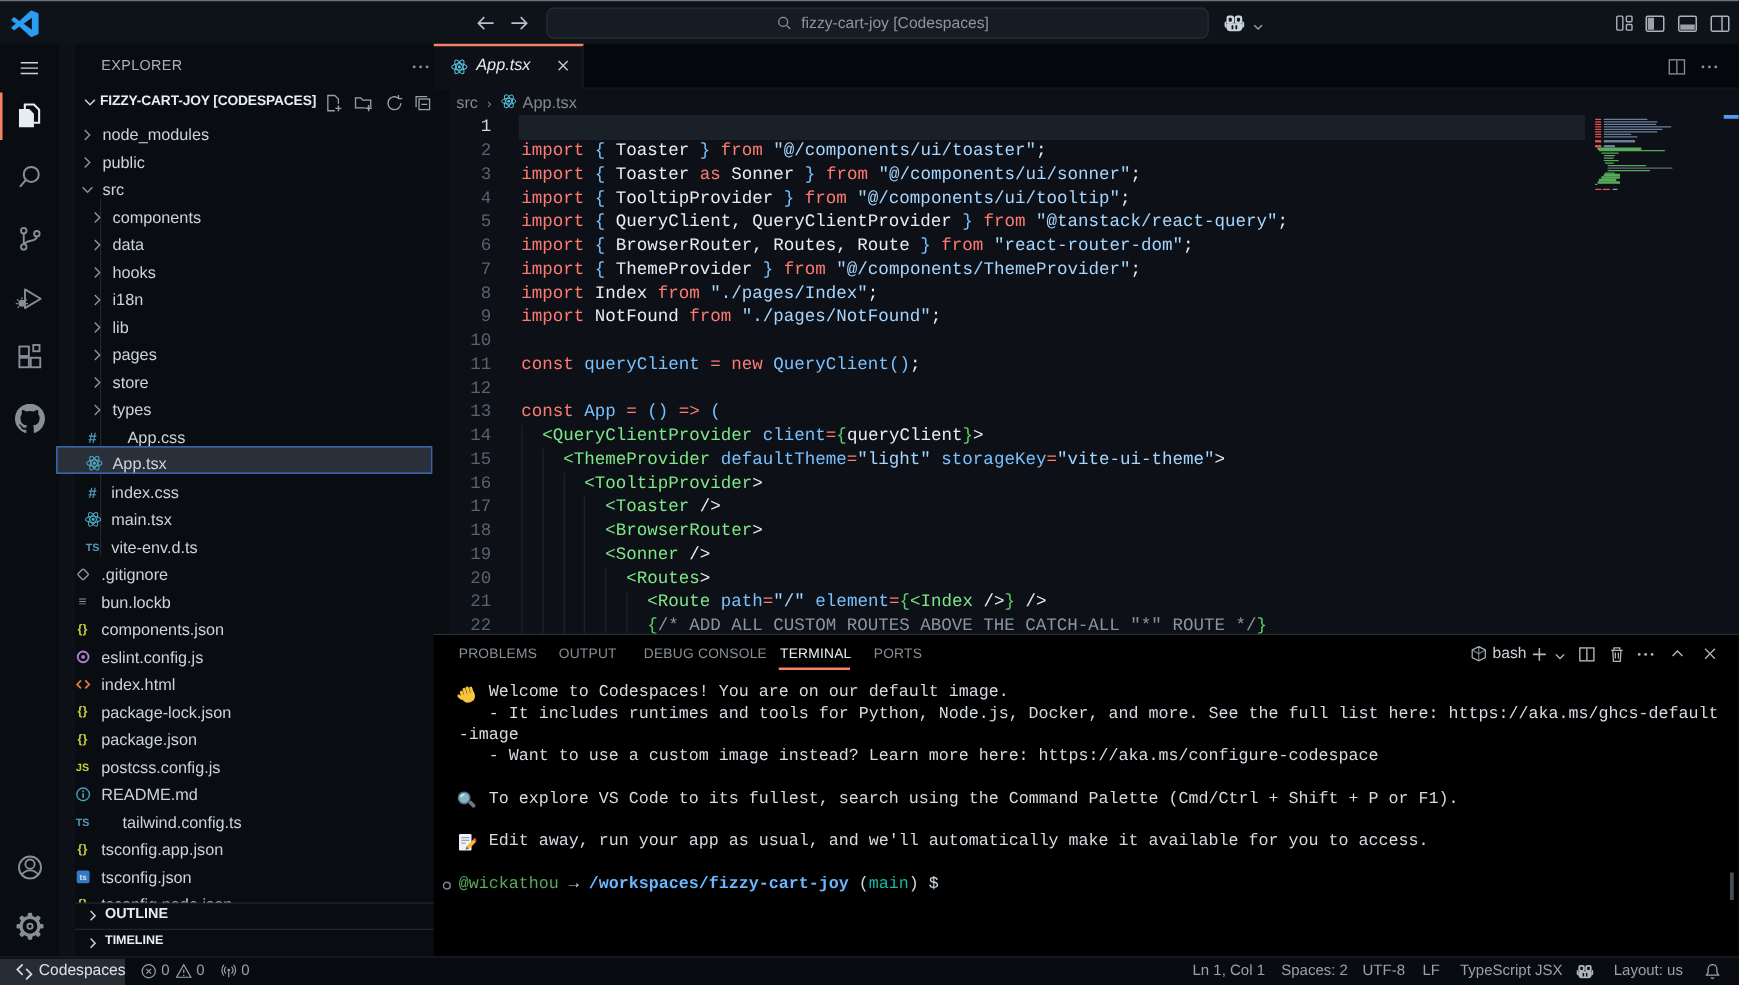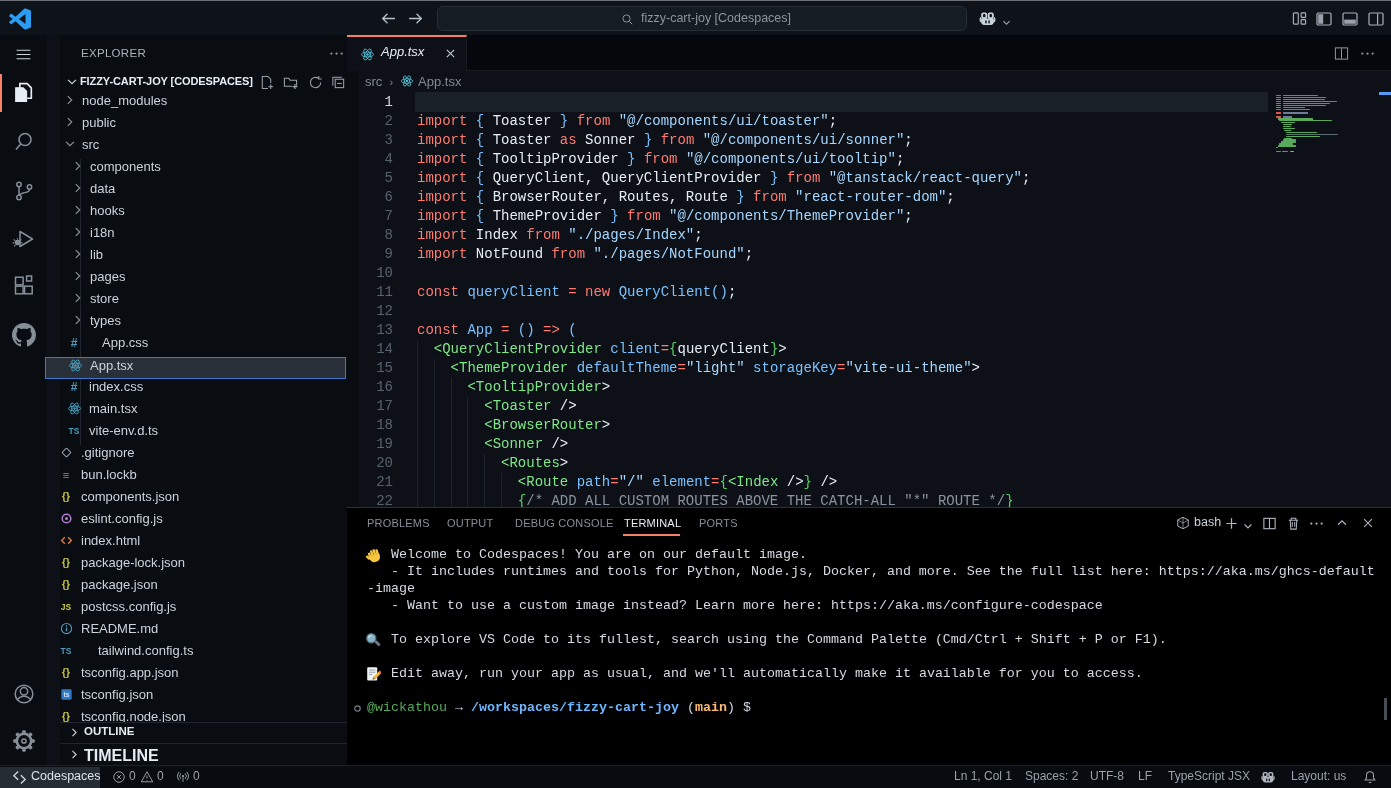--- a/index.html
+++ b/index.html
@@ -11,21 +11,21 @@
 #tabstrip{position:absolute;left:347px;top:35px;width:1044px;height:36px;background:#04070c;border-bottom:1px solid #161b22}
 #panel{position:absolute;left:347px;top:507px;width:1044px;height:258px;background:#000000;border-top:1px solid #2a3038}
 #statusbar{position:absolute;left:0;top:765px;width:100%;height:23px;background:#080c11;border-top:1px solid #1b2129;font-size:12px;color:#9aa1aa}
 .ab-item{position:absolute;left:0;width:47px;height:40px;display:flex;align-items:center;justify-content:center}
 .code{position:absolute;left:417px;top:93px;font:14px/19px "Liberation Mono",monospace;color:#e6edf3}
 .cl{height:19px;white-space:pre}
 .gutter{position:absolute;left:347px;top:93px;width:46px;text-align:right;font:14px/19px "Liberation Mono",monospace;color:#58626d}
 .gl.cur{color:#ced6de}
 .k{color:#ff7b72} .f{color:#e6edf3} .b{color:#79c0ff} .s{color:#a5d6ff} .g{color:#7ee787} .h{color:#56d364} .c{color:#8b949e}
 .mmb{position:absolute;height:1.4px;border-radius:0.5px}
-.trow{position:absolute;left:45px;width:300px;height:22px;display:flex;align-items:flex-start;font-size:13px;color:#ccd3db}
+.trow{position:absolute;left:45px;width:300px;height:22px;display:flex;align-items:flex-end;font-size:13px;color:#ccd3db}
 .trow.sel{background:#2a3039;border:1px solid #3c78cd;left:45px;width:301px}
 .twc{display:inline-flex;align-items:center;justify-content:center;flex:none;width:16px}
 .tw{width:14px;height:14px}
 .fi{display:inline-flex;width:15px;height:15px;align-items:center;justify-content:center}
 .tname{margin-left:5px;white-space:nowrap}
 .tl{position:absolute;left:367px;height:17px;font:13.33px/17px "Liberation Mono",monospace;color:#d5dbe1;white-space:pre}
 .ph-tab{position:absolute;top:0;height:28px;line-height:30px;font-size:11px;letter-spacing:0.2px;color:#868f98}
 </style></head><body>
 <div id="root">
 <div id="topline"></div>
@@ -183,21 +183,21 @@
   <div class="abs" style="left:20px;top:124px;width:1px;height:286px;background:#21262e"></div>
   <div class="abs" style="left:0;top:687px;width:299px;height:1px;background:#21262e"></div>
   <svg class="abs" style="left:8px;top:691px" width="13" height="13" viewBox="0 0 16 16">
         <path d="M5.5 3.5 10 8l-4.5 4.5" fill="none" stroke="#ccd3db" stroke-width="1.4"></path>
       </svg>
   <span class="abs" style="left:24px;top:690px;font-size:11.5px;font-weight:bold;color:#e6edf3">OUTLINE</span>
   <div class="abs" style="left:0;top:708px;width:299px;height:1px;background:#21262e"></div>
   <svg class="abs" style="left:8px;top:713px" width="13" height="13" viewBox="0 0 16 16">
         <path d="M5.5 3.5 10 8l-4.5 4.5" fill="none" stroke="#ccd3db" stroke-width="1.4"></path>
       </svg>
-  <span class="abs" style="left:24px;top:712px;font-size:16px;font-weight:bold;color:#e6edf3">TIMELINE</span>
+  <span class="abs" style="left:24px;top:712px;font-size:10px;font-weight:bold;color:#e6edf3">TIMELINE</span>
 </div>
 <div style="position:absolute;left:0;top:35px;width:346px;height:687px;overflow:hidden">
       <div style="position:absolute;left:0;top:-35px;width:346px;height:722px">
         <div class="trow" style="top:93px">
           <span style="width:16px;margin-left:16px;justify-content:flex-end" class="twc">
             <svg class="tw" viewBox="0 0 16 16">
               <path d="M5.5 3.5 10 8l-4.5 4.5" fill="none" stroke="#8b949e" stroke-width="1.3"></path>
             </svg>
           </span>
           <span class="tname">node_modules</span>
@@ -612,21 +612,21 @@
         </g>
         <g transform="rotate(45 10.5 10.5)">
           <rect x="9.2" y="4.2" width="3" height="8.2" fill="#f7b53c"></rect>
           <rect x="9.2" y="3" width="3" height="1.9" fill="#e5534b"></rect>
           <path d="M9.2 12.4h3L10.7 15z" fill="#8a6d1f"></path>
         </g>
       </svg><span style="margin-left:24px">Edit away, run your app as usual, and we'll automatically make it available for you to access.</span></div>
 <svg style="position:absolute;left:353px;top:704px" width="9" height="9" viewBox="0 0 10 10">
       <circle cx="5" cy="5" r="3" fill="none" stroke="#768390" stroke-width="1.3"></circle>
     </svg>
-<div class="tl" style="top:699px"><span style="color:#57ab5a">@wickathou</span> <span style="color:#cdd9e5">→</span> <span style="color:#6cb6ff;font-weight:bold">/workspaces/fizzy-cart-joy</span> <span style="color:#cdd9e5">(</span><span style="color:#fdba74;font-weight:bold">main</span><span style="color:#cdd9e5">)</span> <span style="color:#cdd9e5">$</span></div>
+<div class="tl" style="top:699px"><span style="color:#57ab5a">@wickathou</span> <span style="color:#cdd9e5">→</span> <span style="color:#6cb6ff;font-weight:bold">/workspaces/fizzy-cart-joy</span> <span style="color:#cdd9e5">(</span><span style="color:#14b8a6;font-weight:normal">main</span><span style="color:#cdd9e5">)</span> <span style="color:#cdd9e5">$</span></div>
 <div id="statusbar">
   <div class="abs" style="left:0;top:1px;width:100px;height:22px;background:#262c34"></div>
   <span class="abs" style="left:12px;top:4px"><svg width="15" height="15" viewBox="0 0 16 16" fill="none" stroke="#d4dae0" stroke-width="1.5">
           <path d="M6.5 1.5 2 6l4.5 4.5"></path>
           <path d="M9.5 5.5 14 10l-4.5 4.5"></path>
         </svg></span>
   <span class="abs" style="left:31px;top:3px;font-size:12.5px;color:#dce2e8">Codespaces</span>
   <span class="abs" style="left:112px;top:4px"><svg width="14" height="14" viewBox="0 0 16 16" fill="none" stroke="#9aa1aa" stroke-width="1.1">
           <circle cx="8" cy="8" r="6"></circle>
           <path d="m5.8 5.8 4.4 4.4M10.2 5.8l-4.4 4.4"></path>

